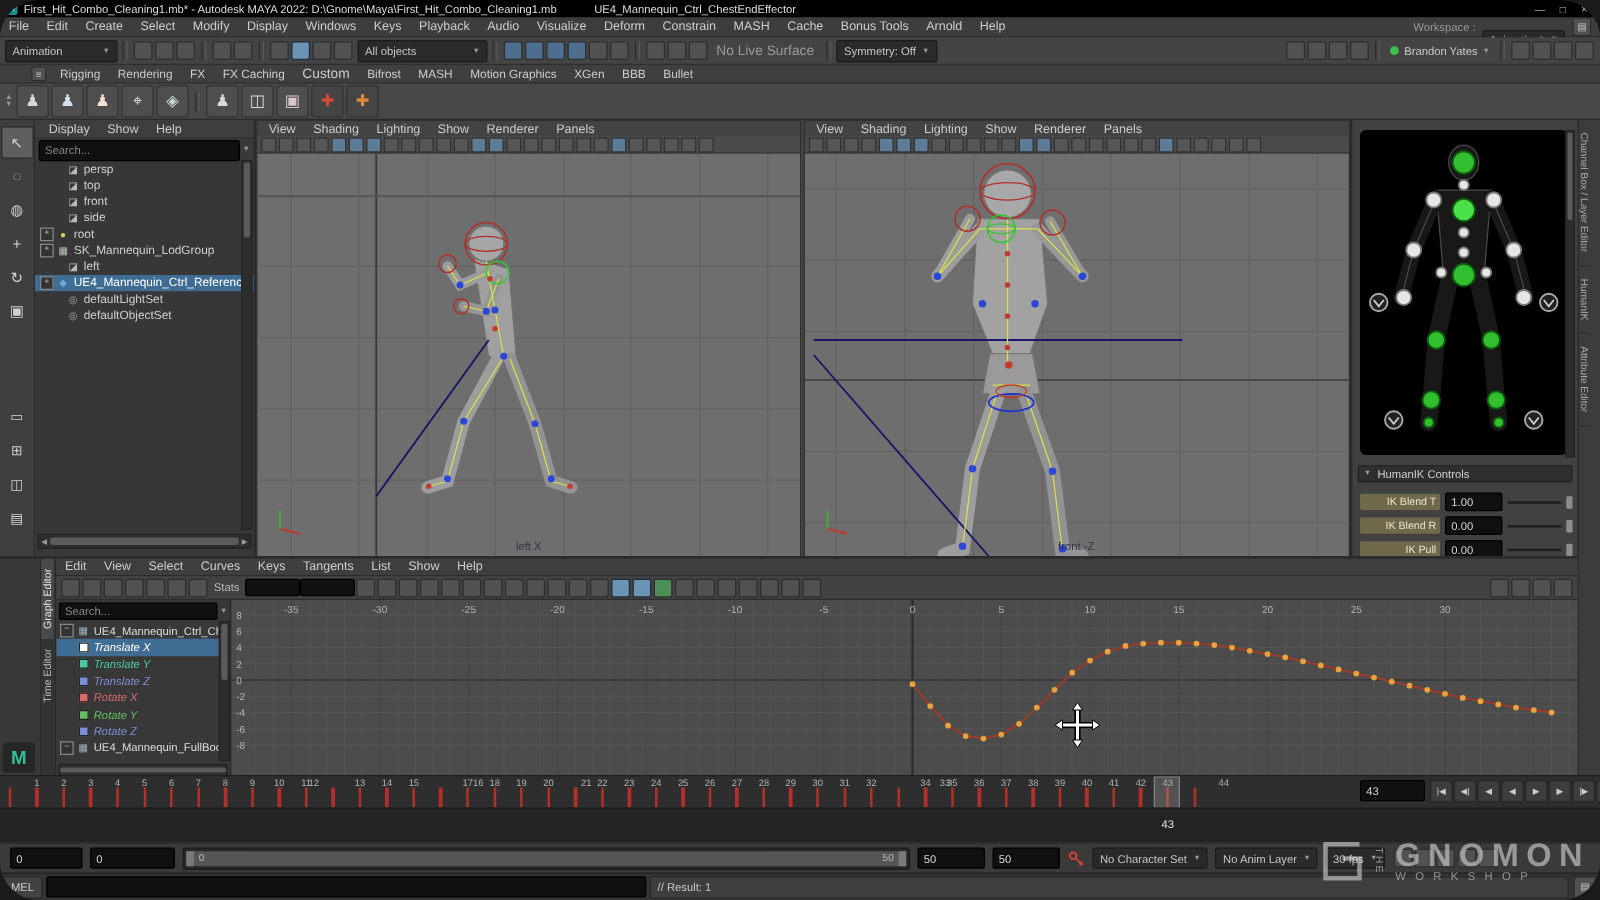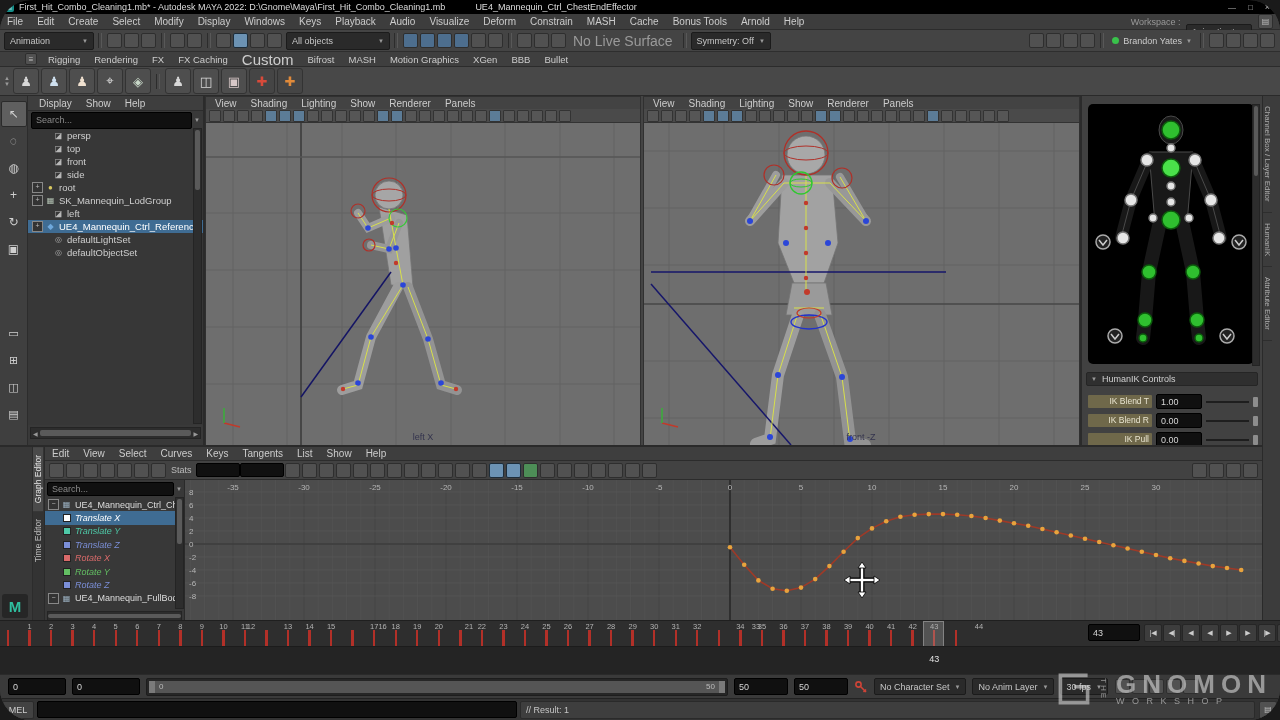--- a/index.html
+++ b/index.html
@@ -14,21 +14,21 @@
   .ico.blue{background:#4d6e8e;}
   .ico.on{background:#6c93b4;border-color:#1d2d3a;}
   .ico.green{background:#4d8e57;}
   .vico{width:10px;height:10px;background:#565656;border:1px solid #333;margin:0 1px;border-radius:1px;}
   .vico.t{background:#5c7c97;}
   .dropdown{background:#2a2a2a;border:1px solid #1b1b1b;border-radius:2px;color:#c6c6c6;font-size:9px;
             display:flex;align-items:center;gap:5px;padding:0 5px;height:16px;}
   .caret{font-size:6px;color:#999;}
   .field{background:#101010;border:1px solid #000;border-radius:2px;color:#d5d5d5;font-size:9px;
          display:flex;align-items:center;padding:0 4px;height:15px;}
-  .panel-label{font-size:14px;color:#b5b5b5;}
+  .panel-label{font-size:11px;color:#b5b5b5;}
   .ol-row{display:flex;align-items:center;height:13px;font-size:9.5px;color:#cfcfcf;white-space:nowrap;}
   .ol-row.sel{background:#3f6c93;color:#fff;}
   .exp{width:9px;height:9px;border:1px solid #888;background:#333;color:#bbb;font-size:7px;line-height:7px;
        text-align:center;margin-right:2px;flex:0 0 auto;}
   .ol-ic{width:11px;text-align:center;margin-right:3px;font-size:8px;flex:0 0 auto;}
   .gt-row{display:flex;align-items:center;height:13.4px;font-size:9px;white-space:nowrap;}
   .gt-row.sel{background:#3f6c93;}
   .chip{width:6px;height:6px;margin:0 4px 0 2px;border:1px solid #222;flex:0 0 auto;}
   .num{position:absolute;top:1px;font-size:7.5px;color:#b3b3b3;transform:translateX(-50%);}
   .ktick{position:absolute;top:9px;bottom:1px;width:2.4px;background:#b23028;}
@@ -161,21 +161,21 @@
       </div>
   </div>
 
   <div class="abs row" style="left:0;top:52px;width:1280px;height:15px;background:#3f3f3f;border-bottom:1px solid #2c2c2c;box-sizing:border-box;padding-left:24px;">
     <span class="ico" style="width:10px;height:10px;margin-right:4px;">≡</span>
     <div class="row" id="shelf-tabs">
         <span class="menu-item" style="font-size: 9.5px;">Rigging</span>
         <span class="menu-item" style="font-size: 9.5px;">Rendering</span>
         <span class="menu-item" style="font-size: 9.5px;">FX</span>
         <span class="menu-item" style="font-size: 9.5px;">FX Caching</span>
-        <span class="menu-item" style="font-size: 15px;">Custom</span>
+        <span class="menu-item" style="font-size: 11px;">Custom</span>
         <span class="menu-item" style="font-size: 9.5px;">Bifrost</span>
         <span class="menu-item" style="font-size: 9.5px;">MASH</span>
         <span class="menu-item" style="font-size: 9.5px;">Motion Graphics</span>
         <span class="menu-item" style="font-size: 9.5px;">XGen</span>
         <span class="menu-item" style="font-size: 9.5px;">BBB</span>
         <span class="menu-item" style="font-size: 9.5px;">Bullet</span>
       </div>
   </div>
 
   <div class="abs row" style="left:0;top:67px;width:1280px;height:29px;background:#484848;border-bottom:1px solid #2a2a2a;box-sizing:border-box;padding-left:4px;">

